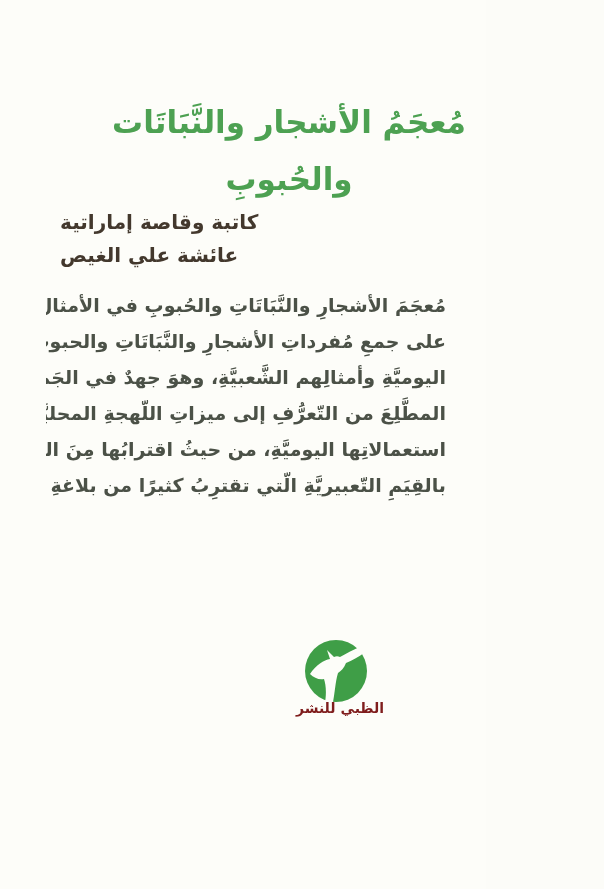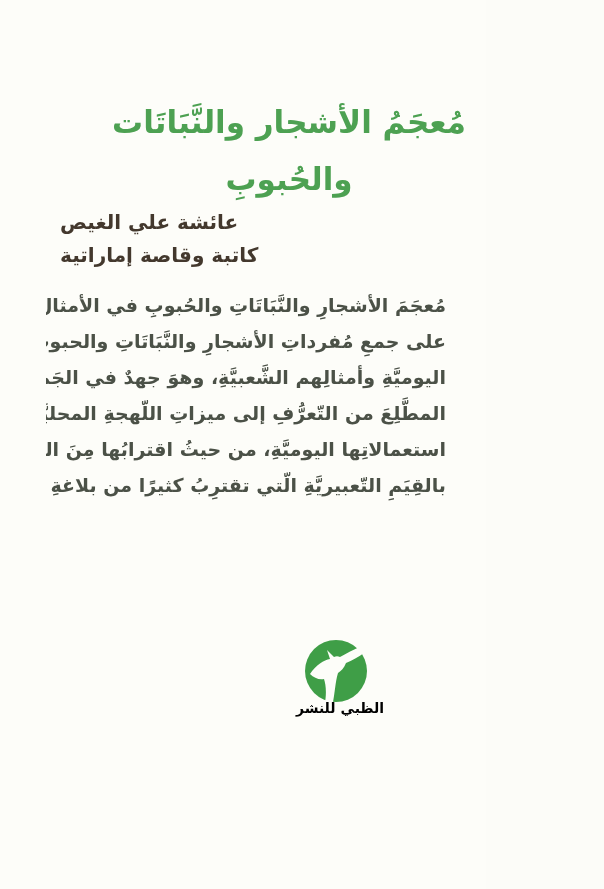--- a/index.html
+++ b/index.html
@@ -62,38 +62,38 @@
   .logo{
     position:absolute;
     top:633px;left:295px;
     width:90px;
     text-align:center;
   }
   .logo svg{display:block;margin:0 auto;}
   .publisher-name{
     margin-top:-6px;
     direction:rtl;
-    color:#000000;
+    color:#7f1d1d;
     font-size:14px;
     font-weight:bold;
     line-height:18px;
   }
 </style>
 </head>
 <body>
 
 <div class="page">
 
   <div class="title-block">
     <div>مُعجَمُ الأشجار والنَّبَاتَات والحُبوبِ</div>
   </div>
 
   <div class="author-block">
+    <div>كاتبة وقاصة إماراتية</div>
     <div>عائشة علي الغيص</div>
-    <div>كاتبة وقاصة إماراتية</div>
   </div>
 
   <div class="description">
     <div class="jline">مُعجَمَ الأشجارِ والنَّبَاتَاتِ والحُبوبِ في الأمثالِ الشَّعبيَّةِ الإِمَارَاتيَّةِ، وهوَ بحثٌ قائمٌ</div>
     <div class="jline">على جمعِ مُفرداتِ الأشجارِ والنَّبَاتَاتِ والحبوبِ كما تكلَّمَ بها أهلُ الإماراتِ في لُغتِهم</div>
     <div class="jline">اليوميَّةِ وأمثالِهم الشَّعبيَّةِ، وهوَ جهدٌ في الجَمعِ والتَّصنيفِ والتَّوثيقِ والشَّرحِ، يُمكِّنُ</div>
     <div class="jline">المطَّلِعَ من التّعرُّفِ إلى ميزاتِ اللّهجةِ المحليَّةِ الإِمَارَاتيَّةِ من ناحيةٍ فنّيَّةٍ أسلوبيَّةٍ في</div>
     <div class="jline">استعمالاتِها اليوميَّةِ، من حيثُ اقترابُها مِنَ العربيَّةِ الفُصحَى أسلوبيًّا، ومِن حَيثُ غِناها</div>
     <div class="jline last">بالقِيَمِ التّعبيريَّةِ الّتي تقترِبُ كثيرًا من بلاغةِ اللُّغاتِ الأصيلةِ والعريقةِ القِدَمِ</div>
   </div>

